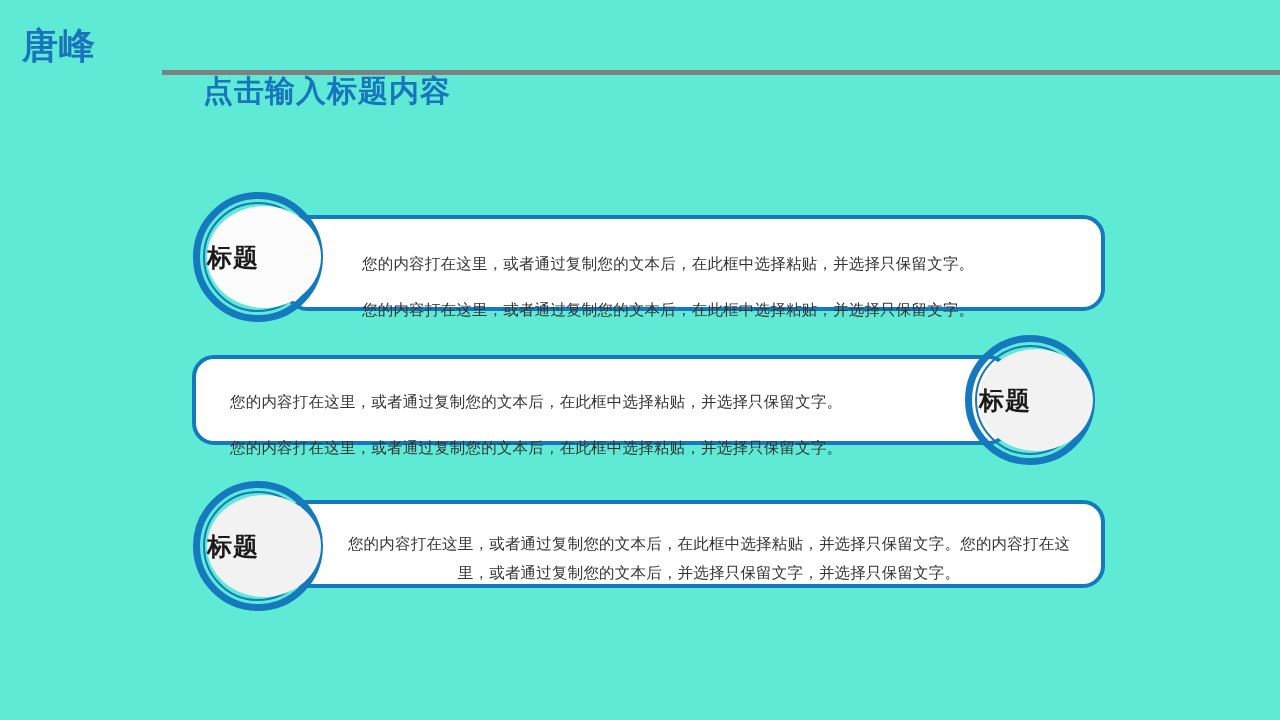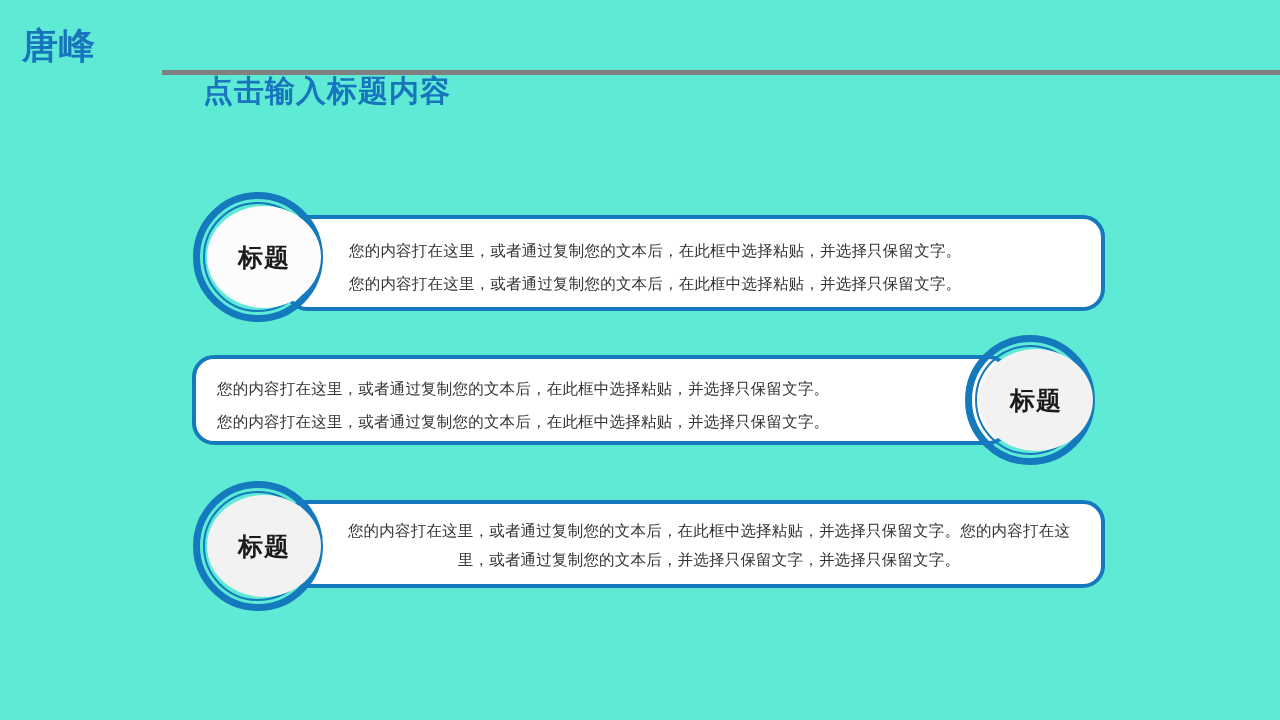--- a/index.html
+++ b/index.html
@@ -73,21 +73,21 @@
   }
   .panel-text {
     position: absolute;
     box-sizing: border-box;
     font-size: 15.5px;
     line-height: 29px;
     color: #333333;
     letter-spacing: 0.2px;
   }
   .panel-text p {
-    margin: 4px;
+    margin: 17px;
   }
 
   
   .badge {
     position: absolute;
     width: 130px;
     height: 130px;
   }
   .badge .ring-outer {
     position: absolute;
@@ -114,21 +114,20 @@
   .badge .disc {
     position: absolute;
     left: 14px;
     top: 14px;
     width: 114px;
     height: 102px;
     border-radius: 50%;
     background: #f2f2f2;
     display: flex;
     align-items: center;
-    justify-content: center;
   }
   .badge.light .disc {
     background: #fcfcfc;
   }
   .badge .badge-label {
     font-size: 25px;
     font-weight: bold;
     color: #1a1a1a;
     letter-spacing: 1px;
     line-height: 30px;

